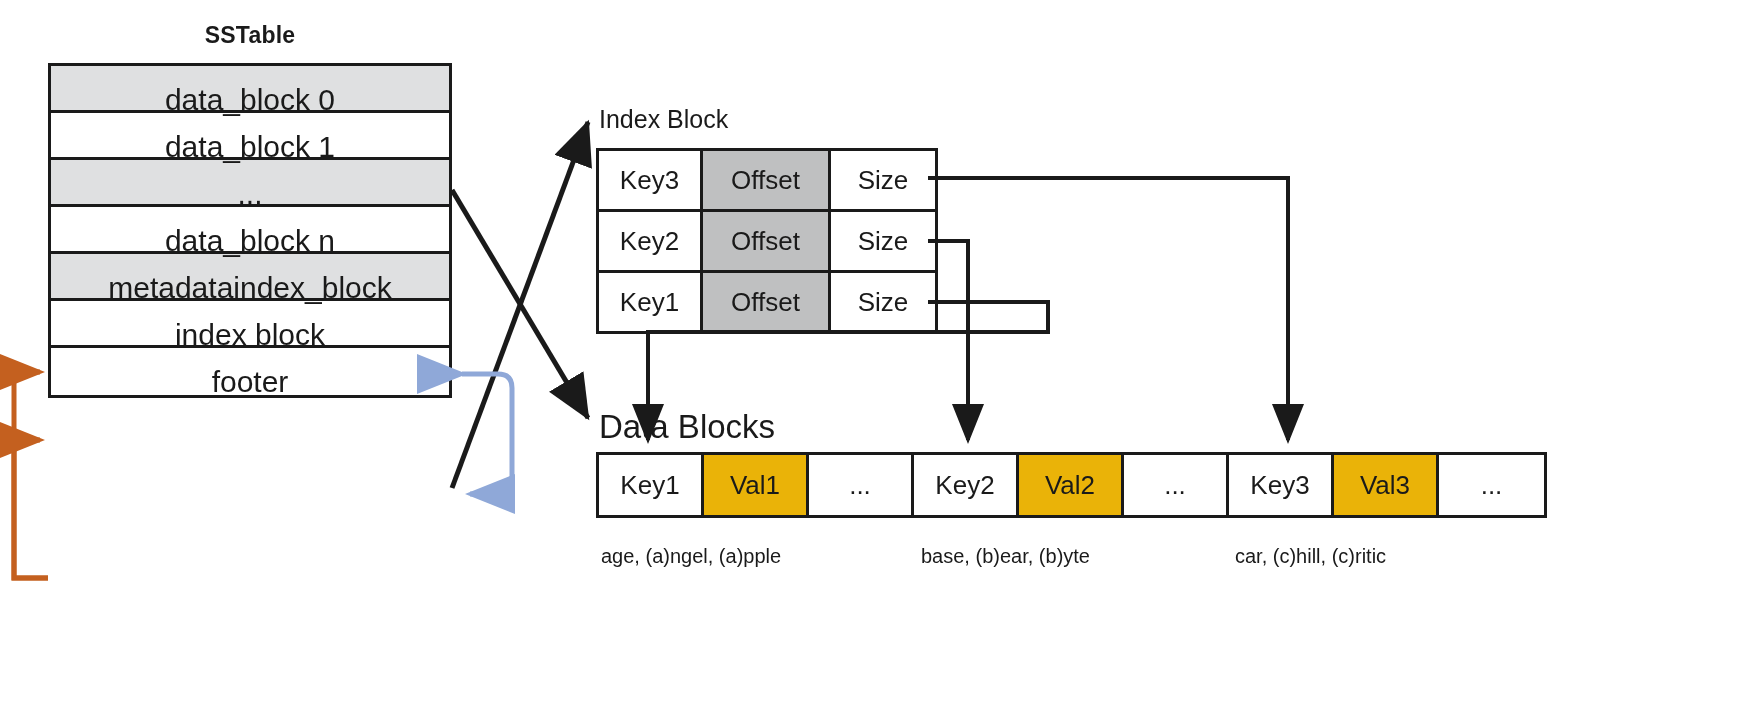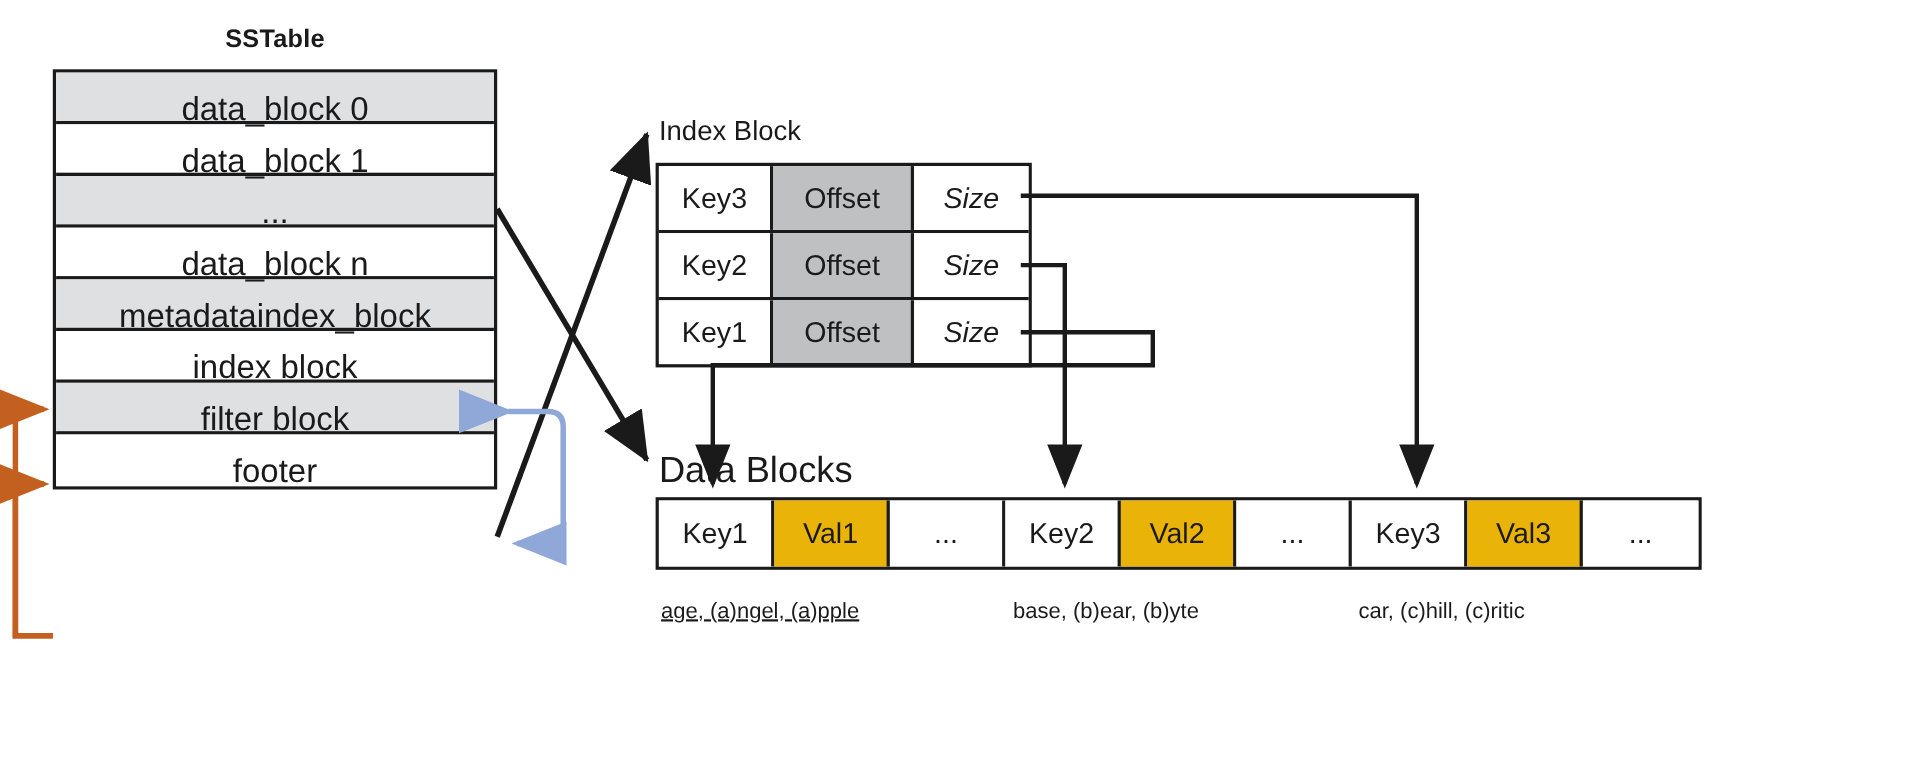--- a/index.html
+++ b/index.html
@@ -19,52 +19,51 @@
   .sst-row.last{border-bottom:none;}
 
   
   #index-label{position:absolute;left:599px;top:105px;font-size:25px;}
   #index-block{position:absolute;left:596px;top:148px;
       border:3px solid #1a1a1a;box-sizing:border-box;background:#fff;}
   .ib-row{display:flex;border-bottom:3px solid #1a1a1a;box-sizing:border-box;}
   .ib-row.last{border-bottom:none;}
   .ib-cell{height:58px;line-height:58px;text-align:center;font-size:26px;
       border-right:3px solid #1a1a1a;box-sizing:border-box;background:#fff;}
-  .ib-cell.last{border-right:none;font-style:italic;}
+  .ib-cell.last{border-right:none;}
   .ib-cell.key{width:104px;}
   .ib-cell.offset{width:128px;background:#bfc0c1;}
   .ib-cell.size{width:104px;}
 
   
   #data-label{position:absolute;left:599px;top:408px;font-size:33px;}
   #data-blocks{position:absolute;left:596px;top:452px;display:flex;
       border:3px solid #1a1a1a;box-sizing:border-box;background:#fff;}
   .db-cell{height:60px;line-height:60px;text-align:center;font-size:26px;
       width:105px;border-right:3px solid #1a1a1a;box-sizing:border-box;background:#fff;}
   .db-cell.shade{background:#eab308;}
   .db-cell.last{border-right:none;}
 
   
   .caption{position:absolute;top:545px;font-size:20px;white-space:nowrap;}
-  #caption-0{left:601px;text-decoration:underline;}
+  #caption-0{left:601px;}
   #caption-1{left:921px;}
   #caption-2{left:1235px;}
 </style>
 </head>
 <body>
 
 <div id="sstable-title">SSTable</div>
 <div id="sstable">
     <div class="sst-row shade">data_block 0</div>
     <div class="sst-row">data_block 1</div>
     <div class="sst-row shade">...</div>
     <div class="sst-row">data_block n</div>
     <div class="sst-row shade">metadataindex_block</div>
     <div class="sst-row">index block</div>
-    <div class="sst-row shade">filter block</div>
     <div class="sst-row last">footer</div>
   </div>
 
 <div id="index-label">Index Block</div>
 <div id="index-block">
     <div class="ib-row">
       <div class="ib-cell key">Key3</div>
       <div class="ib-cell offset">Offset</div>
       <div class="ib-cell size last">Size</div>
     </div>

